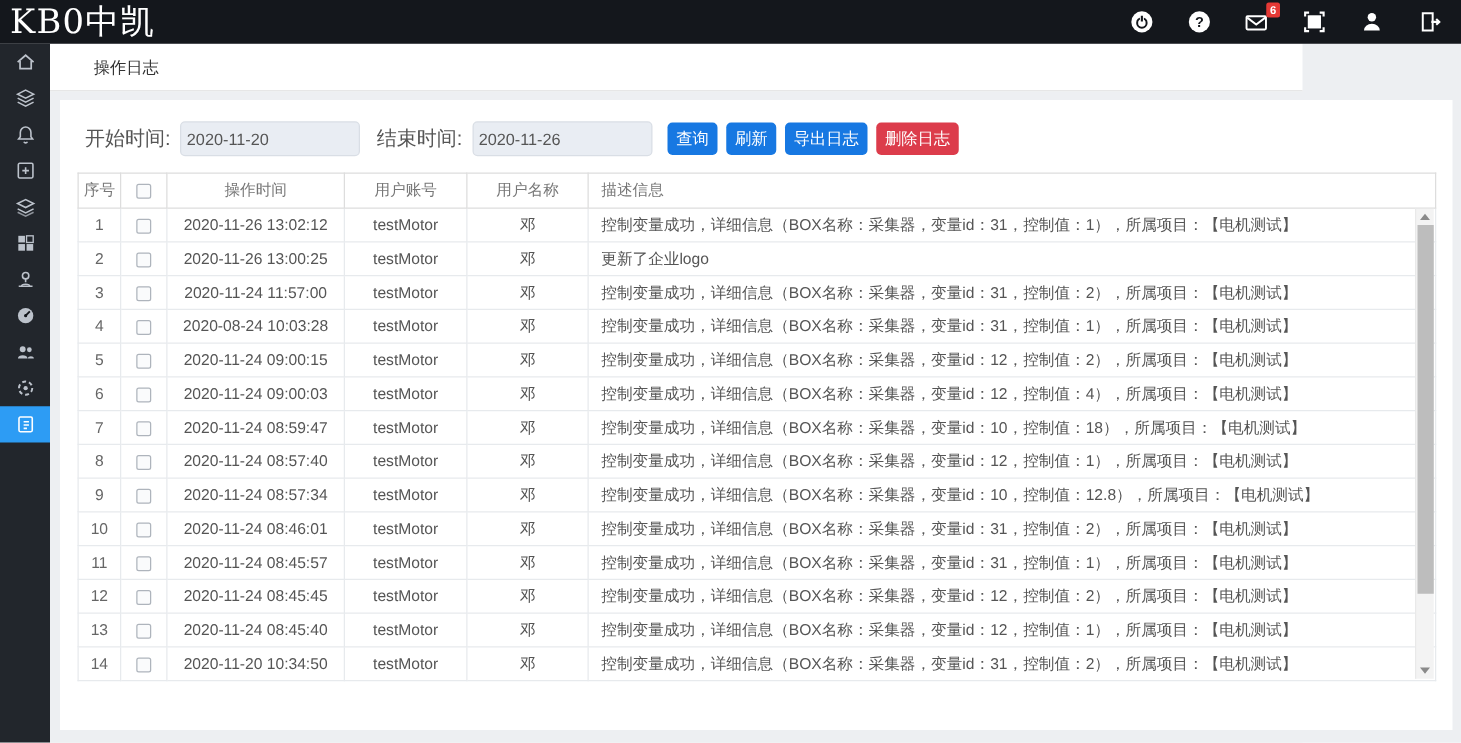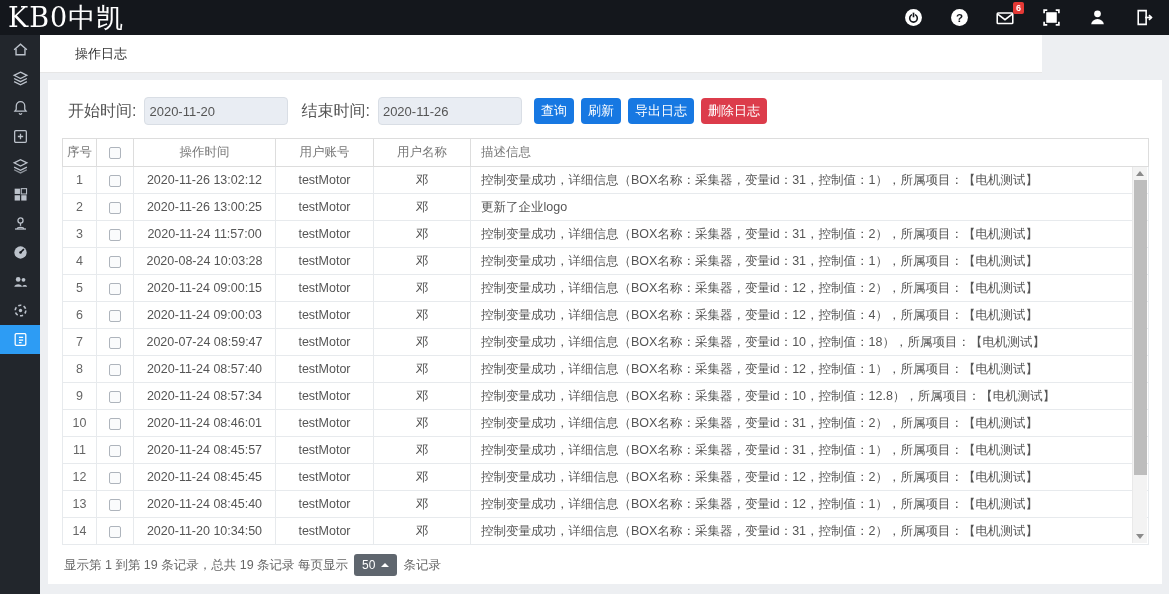--- a/index.html
+++ b/index.html
@@ -293,21 +293,21 @@
               <td class="seq">6</td>
               <td><span class="cb"></span></td>
               <td>2020-11-24 09:00:03</td>
               <td>testMotor</td>
               <td>邓</td>
               <td class="desc">控制变量成功，详细信息（BOX名称：采集器，变量id：12，控制值：4），所属项目：【电机测试】</td>
             </tr>
             <tr>
               <td class="seq">7</td>
               <td><span class="cb"></span></td>
-              <td>2020-07-24 08:59:47</td>
+              <td>2020-11-24 08:59:47</td>
               <td>testMotor</td>
               <td>邓</td>
               <td class="desc">控制变量成功，详细信息（BOX名称：采集器，变量id：10，控制值：18），所属项目：【电机测试】</td>
             </tr>
             <tr>
               <td class="seq">8</td>
               <td><span class="cb"></span></td>
               <td>2020-11-24 08:57:40</td>
               <td>testMotor</td>
               <td>邓</td>
@@ -363,23 +363,15 @@
             </tr>
           </tbody>
       </table>
       <div class="sbar">
         <div class="sb-up"></div>
         <div class="sb-thumb"></div>
         <div class="sb-dn"></div>
       </div>
     </div>
 
-    <div class="pgn">
-      <span>显示第 1 到第 19 条记录，总共 19 条记录 每页显示</span>
-      <span class="psize">
-        <span>50</span>
-        <span class="caret-up"></span>
-      </span>
-      <span>条记录</span>
-    </div>
 
   </div>
 </div>
 
 </body></html>

